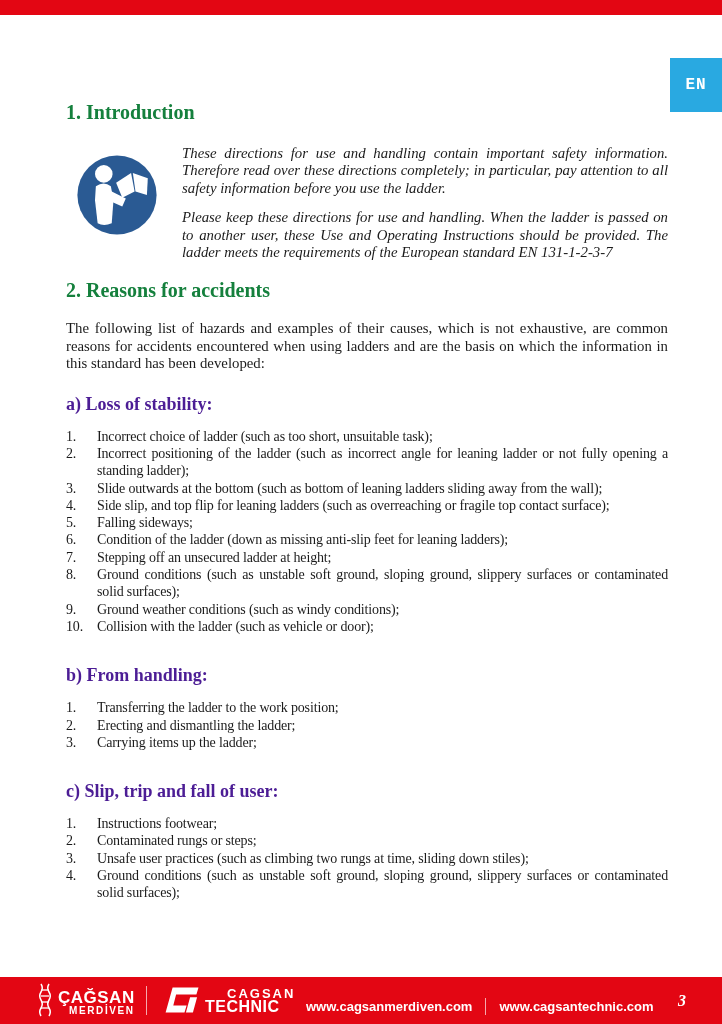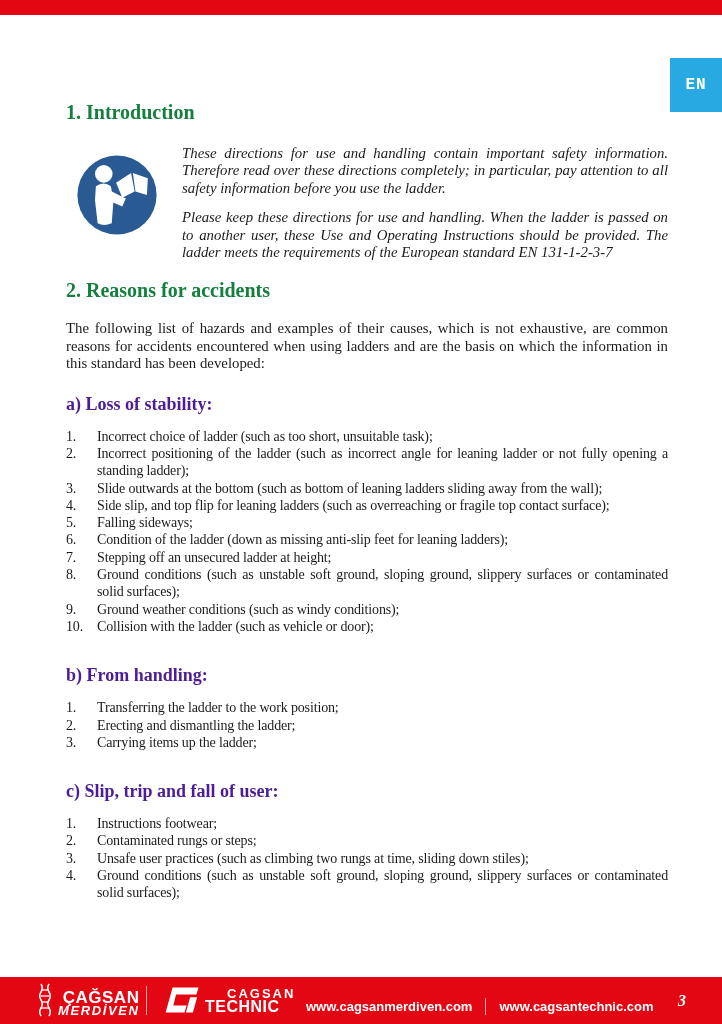--- a/index.html
+++ b/index.html
@@ -56,21 +56,21 @@
     position:absolute;left:0;bottom:0;width:100%;height:47px;
     background:#E30613;color:#fff;
     font-family:"Liberation Sans", sans-serif;
   }
   .brand1{
     position:absolute;left:38px;top:6px;
     display:flex;align-items:center;
   }
   .brand1-text{margin-left:6px;text-align:right;}
   .brand1-name{font-size:17px;font-weight:bold;letter-spacing:0.5px;line-height:17px;}
-  .brand1-sub{font-size:13px;font-style:italic;letter-spacing:1.6px;line-height:9px;font-weight:bold;}
+  .brand1-sub{font-size:10px;letter-spacing:1.6px;line-height:9px;font-weight:bold;}
   .brand-divider{
     position:absolute;left:146px;top:9px;width:1px;height:29px;
     background:rgba(255,255,255,0.65);
   }
   .brand2{
     position:absolute;left:162px;top:9px;
     display:flex;align-items:center;
   }
   .brand2-text{margin-left:5px;}
   .brand2-name{font-size:13px;letter-spacing:2px;font-weight:bold;line-height:9px;margin-left:22px;}

